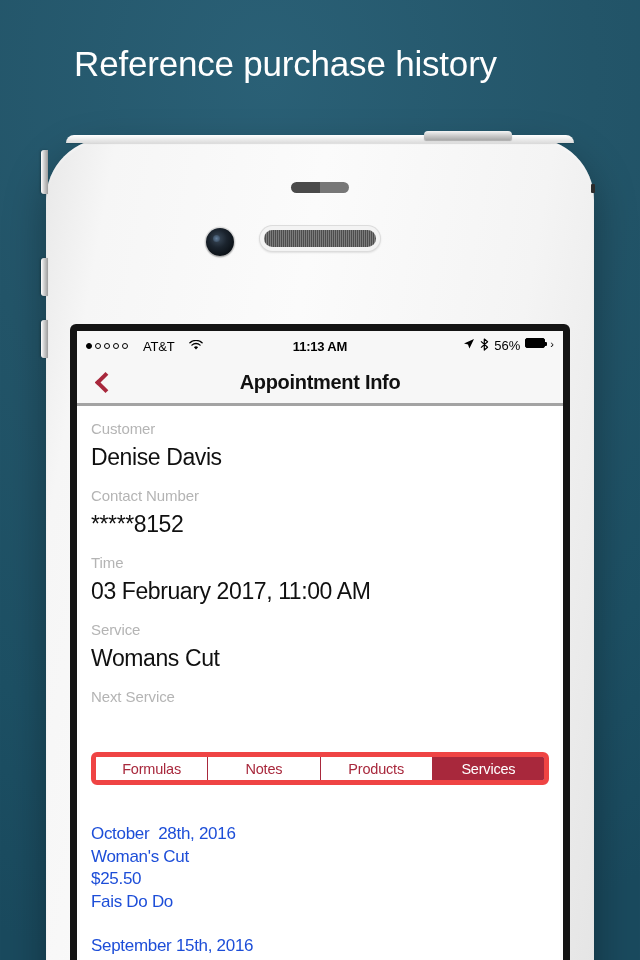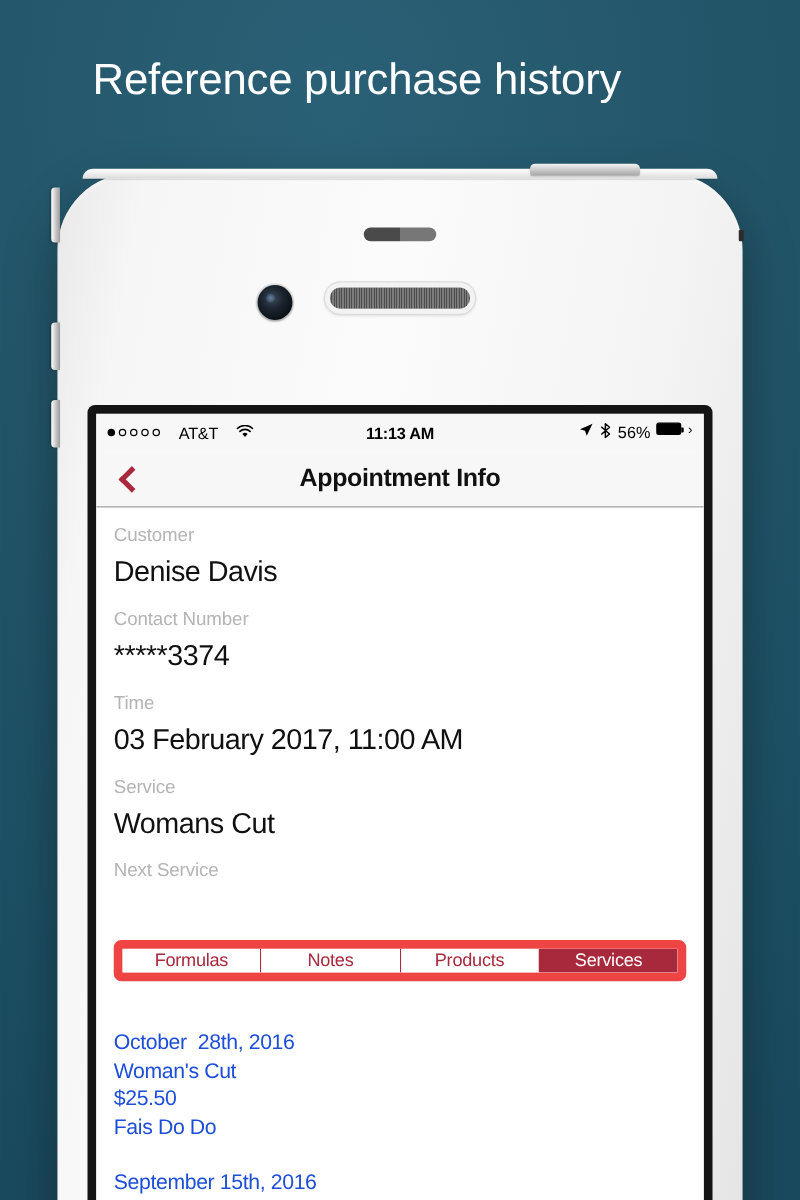--- a/index.html
+++ b/index.html
@@ -146,21 +146,21 @@
   #battery-icon::after {
     content:""; position:absolute; right:-3px; top:3px;
     width:2px; height:4px; background:#000; border-radius:0 1px 1px 0;
   }
   #charge-chevron { font-size:11px; }
 
   
   #nav-bar {
     height:45px; flex:none;
     background:#f7f7f7;
-    border-bottom:1px solid #a3a3a3;
+    border-bottom:3px solid #a3a3a3;
     display:flex; align-items:center;
     position:relative;
   }
   #back-button {
     width:52px; height:100%;
     display:flex; align-items:center; justify-content:center;
     cursor:pointer;
   }
   #back-chevron {
     width:15px; height:15px;
@@ -190,21 +190,21 @@
   .field-value {
     font-size:23px; color:#101010;
     margin-bottom:16px;
     letter-spacing:-0.4px;
   }
   .field-label.last { margin-bottom:18px; }
 
   
   #segmented-control {
     display:flex;
-    border:7px solid #ef4444;
+    border:5px solid #ef4444;
     border-radius:6px;
     overflow:hidden;
     height:33px;
     margin-bottom:38px;
     margin-top:47px;
   }
   .segment {
     flex:1;
     display:flex; align-items:center; justify-content:center;
     font-size:14.5px;
@@ -291,21 +291,21 @@
           </div>
           <div id="nav-title">Appointment Info</div>
         </div>
 
         <div id="content">
 
           <div class="field-label">Customer</div>
           <div class="field-value">Denise Davis</div>
 
           <div class="field-label">Contact Number</div>
-          <div class="field-value">*****3374</div>
+          <div class="field-value">*****8152</div>
 
           <div class="field-label">Time</div>
           <div class="field-value">03 February 2017, 11:00 AM</div>
 
           <div class="field-label">Service</div>
           <div class="field-value">Womans Cut</div>
 
           <div class="field-label last">Next Service</div>
 
           <div id="segmented-control">

